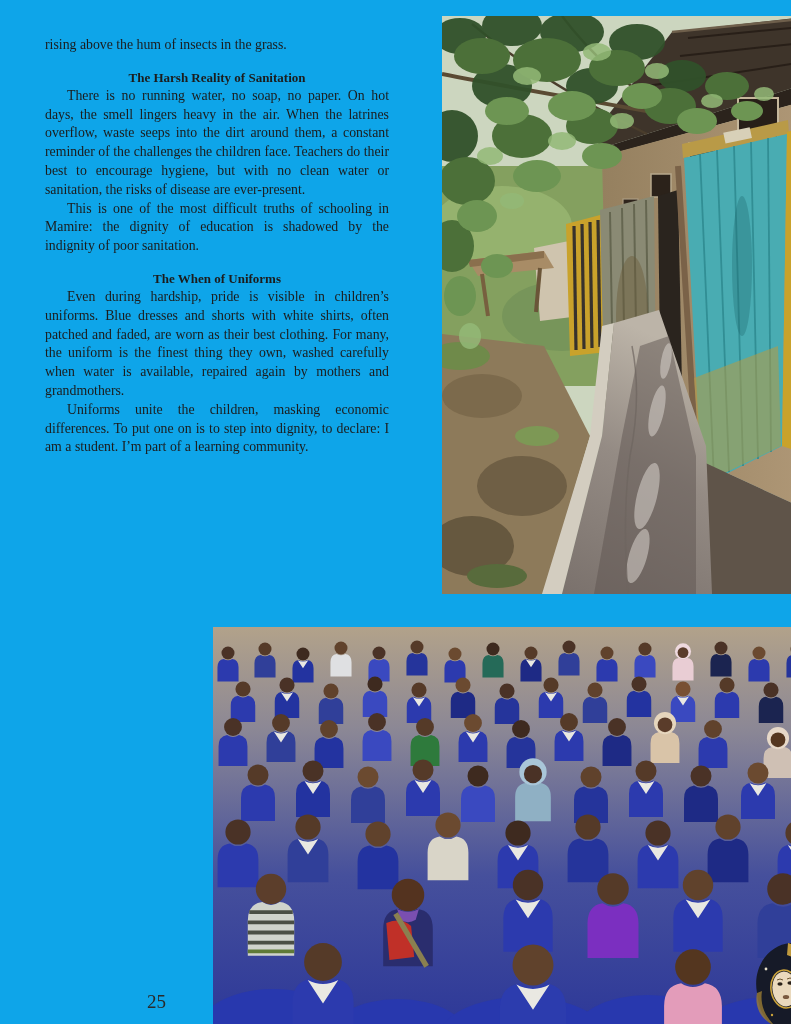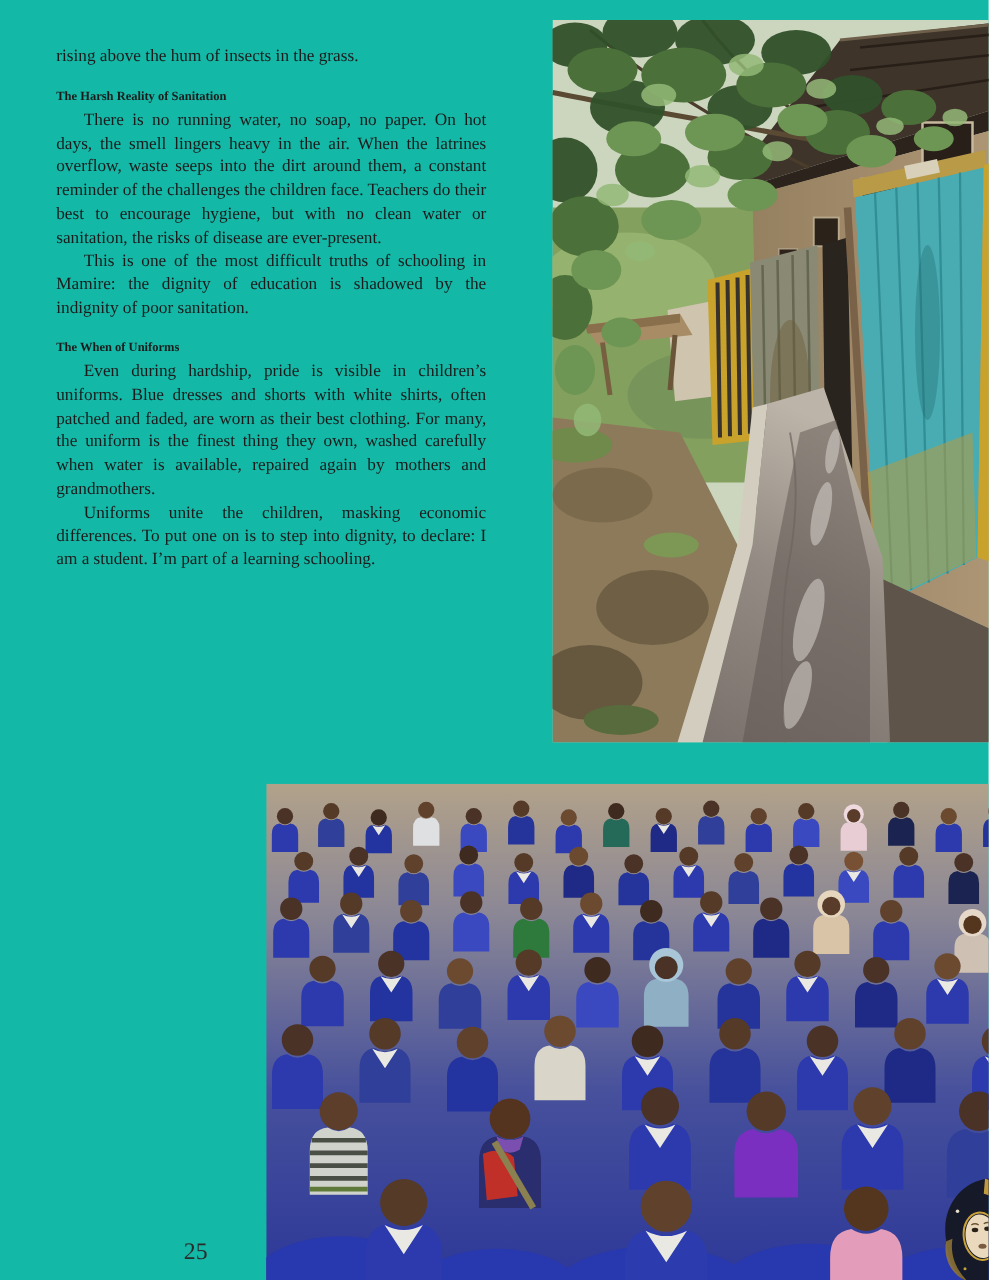--- a/index.html
+++ b/index.html
@@ -1,41 +1,41 @@
 <!DOCTYPE html>
 <html><head>
 <meta charset="utf-8">
 <style>
   html,body{margin:0;padding:0;background:#ffffff;}
-  .page{position:relative;width:791px;height:1024px;background:#14b8a6;overflow:hidden;
+  .page{position:relative;width:791px;height:1024px;background:#0ea5e9;overflow:hidden;
         font-family:"Liberation Serif", serif;color:#1c1c1c;}
   .article{position:absolute;left:45px;top:36px;width:344px;
            font-size:13.8px;line-height:18.8px;text-align:justify;}
   .article p{margin:0;text-indent:22px;}
   .article p.no-indent{text-indent:0;}
-  .article h2{font-size:10px;line-height:19px;font-weight:bold;margin:13px 0 0 0;text-align:left;}
+  .article h2{font-size:13px;line-height:19px;font-weight:bold;margin:13px 0 0 0;text-align:center;}
   .photo{position:absolute;display:block;}
   .photo svg{display:block;}
   #latrine-photo{left:402px;top:0;width:389px;height:578px;}
   #children-photo{left:173px;top:611px;width:618px;height:413px;}
   .page-number{position:absolute;left:147px;top:991px;font-size:19px;color:#2a2a2a;}
 </style>
 </head>
 <body>
 
 <main class="page">
 
   <article class="article">
     <p class="no-indent">rising above the hum of insects in the grass.</p>
     <h2>The Harsh Reality of Sanitation</h2>
     <p>There is no running water, no soap, no paper. On hot days, the smell lingers heavy in the air. When the latrines overflow, waste seeps into the dirt around them, a constant reminder of the challenges the children face. Teachers do their best to encourage hygiene, but with no clean water or sanitation, the risks of disease are ever-present.</p>
     <p>This is one of the most difficult truths of schooling in Mamire: the dignity of education is shadowed by the indignity of poor sanitation.</p>
     <h2>The When of Uniforms</h2>
     <p>Even during hardship, pride is visible in children’s uniforms. Blue dresses and shorts with white shirts, often patched and faded, are worn as their best clothing. For many, the uniform is the finest thing they own, washed carefully when water is available, repaired again by mothers and grandmothers.</p>
-    <p>Uniforms unite the children, masking economic differences. To put one on is to step into dignity, to declare: I am a student. I’m part of a learning schooling.</p>
+    <p>Uniforms unite the children, masking economic differences. To put one on is to step into dignity, to declare: I am a student. I’m part of a learning community.</p>
   </article>
 
   <figure class="photo" id="latrine-photo" aria-label="latrine photo">
     <svg viewBox="0 0 389 578" width="389" height="578">
       <defs>
         <linearGradient id="wallg" x1="0" y1="0" x2="1" y2="0">
           <stop offset="0" stop-color="#95805f"></stop>
             <stop offset="1" stop-color="#b29a79"></stop>
         </linearGradient>
         <linearGradient id="pathg" x1="0" y1="1" x2="0.25" y2="0">

